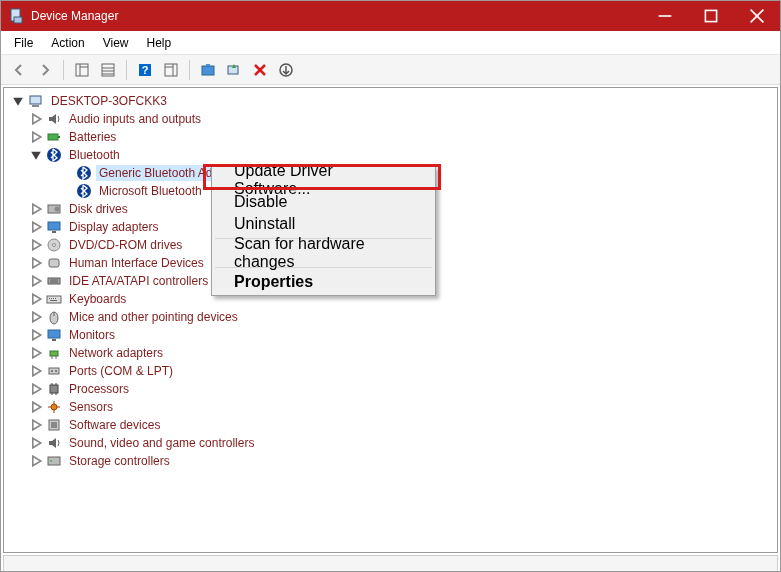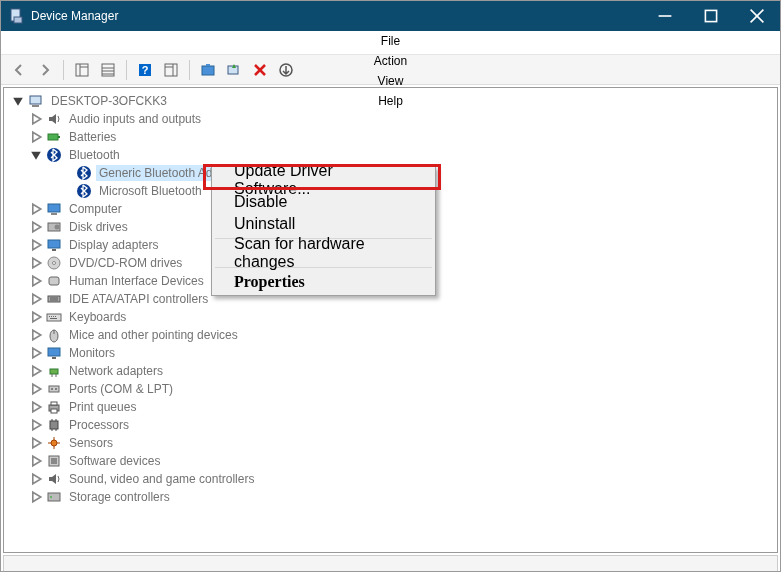--- a/index.html
+++ b/index.html
@@ -1,46 +1,46 @@
 <!DOCTYPE html>
 <html><head>
   <meta charset="utf-8">
   <style>
     * { margin: 0; padding: 0; box-sizing: border-box; }
     body { width: 781px; height: 572px; font-family: "Segoe UI", Tahoma, sans-serif; font-size: 12px; background: #fff; overflow: hidden; border: 1px solid #999; }
     
-    .titlebar { background: #0c4a6e; color: #fff; height: 30px; display: flex; align-items: center; padding: 0 0 0 8px; }
+    .titlebar { background: #b91c1c; color: #fff; height: 30px; display: flex; align-items: center; padding: 0 0 0 8px; }
     .titlebar-icon { width: 16px; height: 16px; margin-right: 6px; display: flex; align-items: center; justify-content: center; }
     .titlebar-text { flex: 1; font-size: 12px; }
     .titlebar-btns { display: flex; }
     .titlebar-btn { width: 46px; height: 30px; display: flex; align-items: center; justify-content: center; color: #fff; }
     
-    .menubar { height: 24px; display: flex; align-items: center; padding: 0 4px; background: #fff; border-bottom: 1px solid #e5e5e5; font-size: 12px; flex-direction: column; }
+    .menubar { height: 24px; display: flex; align-items: center; padding: 0 4px; background: #fff; border-bottom: 1px solid #e5e5e5; font-size: 12px; }
     .menu-item { padding: 3px 9px; }
     
     .toolbar { height: 30px; display: flex; align-items: center; padding: 2px 6px; background: #f5f5f5; border-bottom: 1px solid #ddd; gap: 2px; }
     .toolbar-btn { width: 24px; height: 24px; display: flex; align-items: center; justify-content: center; border: 1px solid transparent; }
     .toolbar-sep { width: 1px; height: 20px; background: #ccc; margin: 0 4px; }
     
     .content { position: relative; height: calc(572px - 30px - 24px - 30px - 22px); overflow: auto; border: 1px solid #999; margin: 2px; padding: 4px 2px; }
     
     .tree-row { display: flex; align-items: center; height: 18px; padding-left: 0; white-space: nowrap; }
     .tree-row.lvl0 { padding-left: 4px; }
     .tree-row.lvl1 { padding-left: 22px; }
     .tree-row.lvl2 { padding-left: 52px; }
     .tree-row.selected .tree-label { background: #cde8ff; }
     
     .expander { width: 16px; height: 16px; display: flex; align-items: center; justify-content: center; color: #666; font-size: 10px; }
     .expander.none { visibility: hidden; }
     .tree-icon { width: 16px; height: 16px; margin: 0 4px 0 2px; display: flex; align-items: center; justify-content: center; }
-    .tree-label { padding: 1px 3px; font-size: 12px; color: #737373; }
+    .tree-label { padding: 1px 3px; font-size: 12px; color: #7f1d1d; }
     
     .context-menu { position: absolute; left: 207px; top: 78px; width: 225px; background: #f0f0f0; border: 1px solid #a0a0a0; box-shadow: 3px 3px 4px rgba(0,0,0,0.3); padding: 2px; z-index: 100; }
     .ctx-item { height: 22px; display: flex; align-items: center; padding: 0 20px 0 20px; font-size: 16px; color: #000; }
-    .ctx-item.bold { font-weight: bold; font-family: Liberation Serif, serif; }
+    .ctx-item.bold { font-weight: bold; }
     .ctx-sep { height: 1px; background: #d7d7d7; margin: 3px 1px; }
     .ctx-highlight { position: absolute; left: 199px; top: 76px; width: 238px; height: 26px; border: 3px solid #d81b1b; z-index: 101; pointer-events: none; }
     
     .statusbar { height: 20px; border: 1px solid #ccc; margin: 0 2px 2px 2px; background: #f5f5f5; }
     
     svg { width: 16px; height: 16px; display: block; }
   </style>
 </head>
 <body>
 
@@ -226,34 +226,20 @@
         <span class="tree-label">Microsoft Bluetooth</span>
       </div>
       <div class="tree-row lvl1">
         <span class="expander">
           <svg viewBox="0 0 10 10">
             <path d="M3 2 L3 8 L8 5 Z" fill="none" stroke="#888"></path>
           </svg>
         </span>
         <span class="tree-icon">
           <svg viewBox="0 0 16 16">
-            <rect x="2" y="3" width="12" height="8" fill="#4a90d9" stroke="#2a6496"></rect>
-            <rect x="5" y="12" width="6" height="2" fill="#888"></rect>
-          </svg>
-        </span>
-        <span class="tree-label">Computer</span>
-      </div>
-      <div class="tree-row lvl1">
-        <span class="expander">
-          <svg viewBox="0 0 10 10">
-            <path d="M3 2 L3 8 L8 5 Z" fill="none" stroke="#888"></path>
-          </svg>
-        </span>
-        <span class="tree-icon">
-          <svg viewBox="0 0 16 16">
             <rect x="2" y="4" width="12" height="8" fill="#bbb" stroke="#666"></rect>
             <circle cx="11" cy="8" r="2.5" fill="#888"></circle>
           </svg>
         </span>
         <span class="tree-label">Disk drives</span>
       </div>
       <div class="tree-row lvl1">
         <span class="expander">
           <svg viewBox="0 0 10 10">
             <path d="M3 2 L3 8 L8 5 Z" fill="none" stroke="#888"></path>
@@ -377,35 +363,20 @@
           </svg>
         </span>
         <span class="tree-icon">
           <svg viewBox="0 0 16 16">
             <rect x="3" y="5" width="10" height="6" fill="#ccc" stroke="#666"></rect>
             <circle cx="6" cy="8" r="1" fill="#666"></circle>
             <circle cx="10" cy="8" r="1" fill="#666"></circle>
           </svg>
         </span>
         <span class="tree-label">Ports (COM &amp; LPT)</span>
-      </div>
-      <div class="tree-row lvl1">
-        <span class="expander">
-          <svg viewBox="0 0 10 10">
-            <path d="M3 2 L3 8 L8 5 Z" fill="none" stroke="#888"></path>
-          </svg>
-        </span>
-        <span class="tree-icon">
-          <svg viewBox="0 0 16 16">
-            <rect x="3" y="6" width="10" height="6" fill="#aaa" stroke="#555"></rect>
-            <rect x="5" y="3" width="6" height="3" fill="#fff" stroke="#555"></rect>
-            <rect x="5" y="10" width="6" height="4" fill="#fff" stroke="#555"></rect>
-          </svg>
-        </span>
-        <span class="tree-label">Print queues</span>
       </div>
       <div class="tree-row lvl1">
         <span class="expander">
           <svg viewBox="0 0 10 10">
             <path d="M3 2 L3 8 L8 5 Z" fill="none" stroke="#888"></path>
           </svg>
         </span>
         <span class="tree-icon">
           <svg viewBox="0 0 16 16">
             <rect x="4" y="4" width="8" height="8" fill="#888" stroke="#444"></rect>

